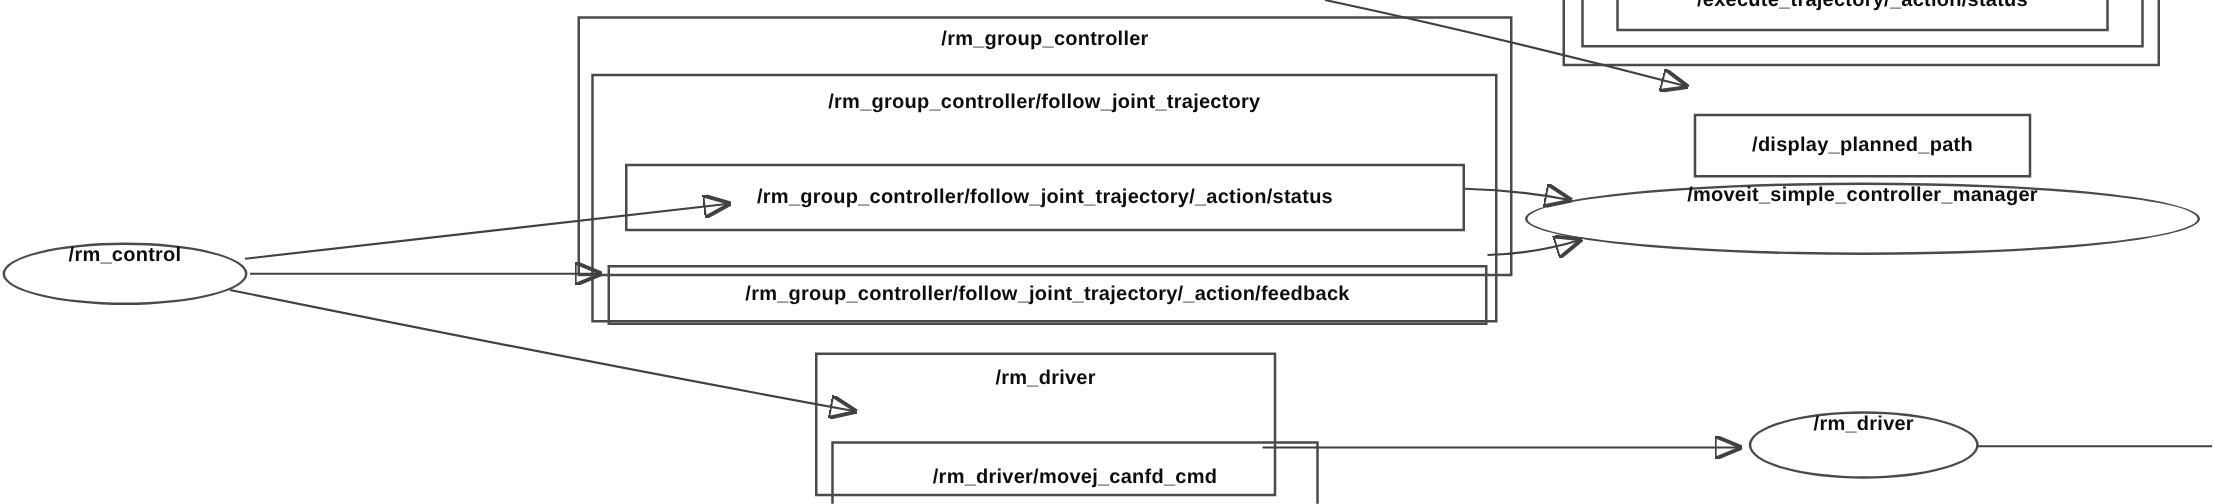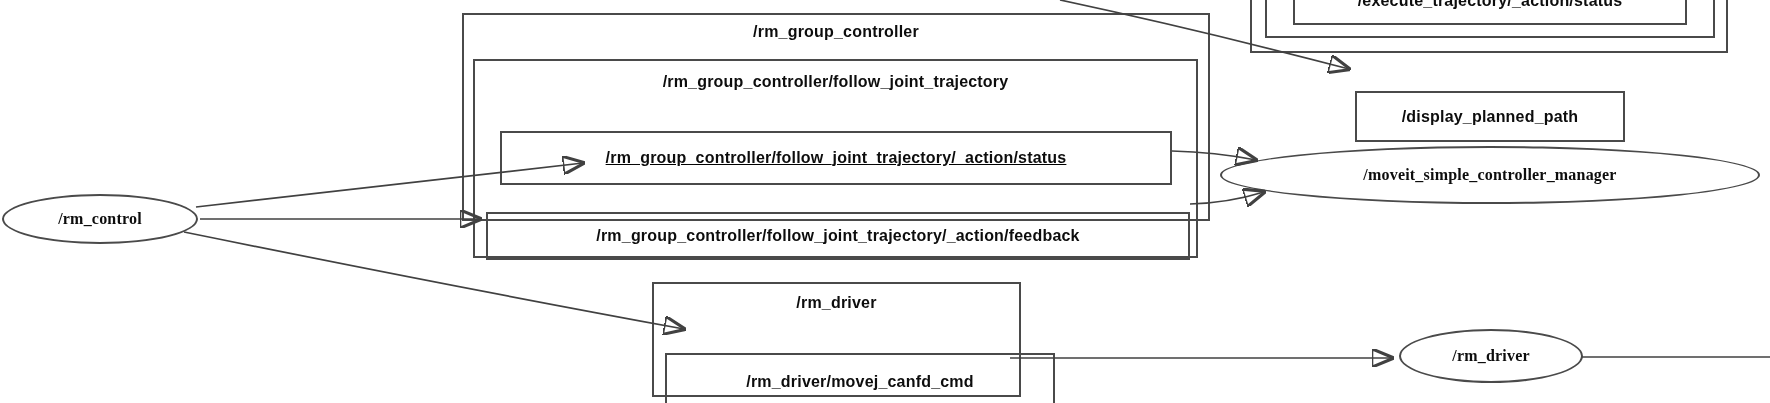--- a/index.html
+++ b/index.html
@@ -16,24 +16,23 @@
     box-sizing: border-box;
     background: transparent;
     z-index: 1;
   }
   .leaf { display: flex; align-items: center; justify-content: center; margin-top: 23px; }
   .node-ellipse {
     position: absolute;
     border: 2px solid #4a4a4a;
     border-radius: 50%;
     box-sizing: border-box;
-    display: flex; align-items: center; justify-content: center;
+    display: flex; justify-content: center;
     background: transparent;
     z-index: 1;
-    font-family: Liberation Serif, serif;
   }
   .lbl {
     color: #0d0d0d;
     font-size: 16px;
     font-weight: 700;
     letter-spacing: 0.2px;
     white-space: nowrap;
   }
   .top-lbl {
     position: absolute;
@@ -60,21 +59,21 @@
 <div class="node-box" style="left:1265px; top:-45px; width:450px; height:83px;"></div>
 <div class="node-box" style="left:1293px; top:-45px; width:394px; height:70px;"></div>
 <div class="free-lbl lbl" style="left:1293px; top:-8px; width:394px;">/execute_trajectory/_action/status</div>
 
 <div class="node-box" style="left:462px; top:13px; width:748px; height:208px;">
   <div class="top-lbl lbl" style="top:8px;">/rm_group_controller</div>
 </div>
 <div class="node-box" style="left:473px; top:59px; width:725px; height:199px;">
   <div class="top-lbl lbl" style="top:12px;">/rm_group_controller/follow_joint_trajectory</div>
 </div>
-<div class="node-box leaf" style="left:500px; top:108px; width:672px; height:54px;text-decoration:underline;">
+<div class="node-box leaf" style="left:500px; top:108px; width:672px; height:54px;">
   <span class="lbl">/rm_group_controller/follow_joint_trajectory/_action/status</span>
 </div>
 <div class="node-box leaf" style="left:486px; top:189px; width:704px; height:48px;">
   <span class="lbl">/rm_group_controller/follow_joint_trajectory/_action/feedback</span>
 </div>
 
 <div class="node-box leaf" style="left:1355px; top:68px; width:270px; height:51px;">
   <span class="lbl">/display_planned_path</span>
 </div>
 

